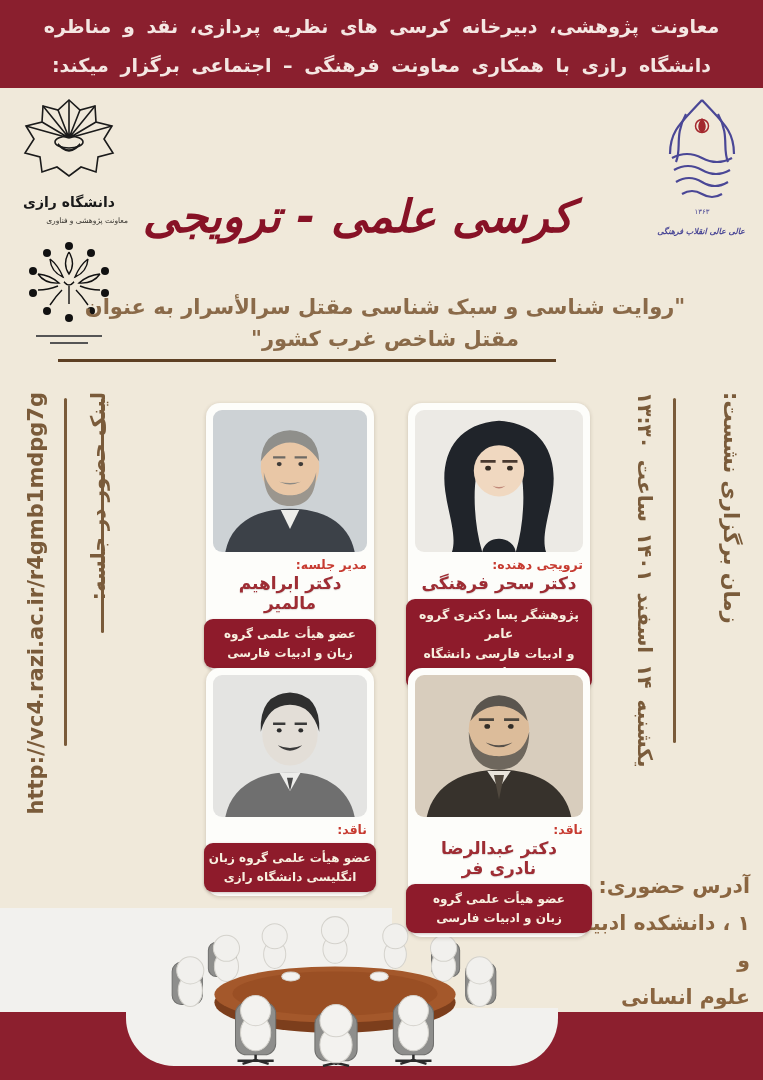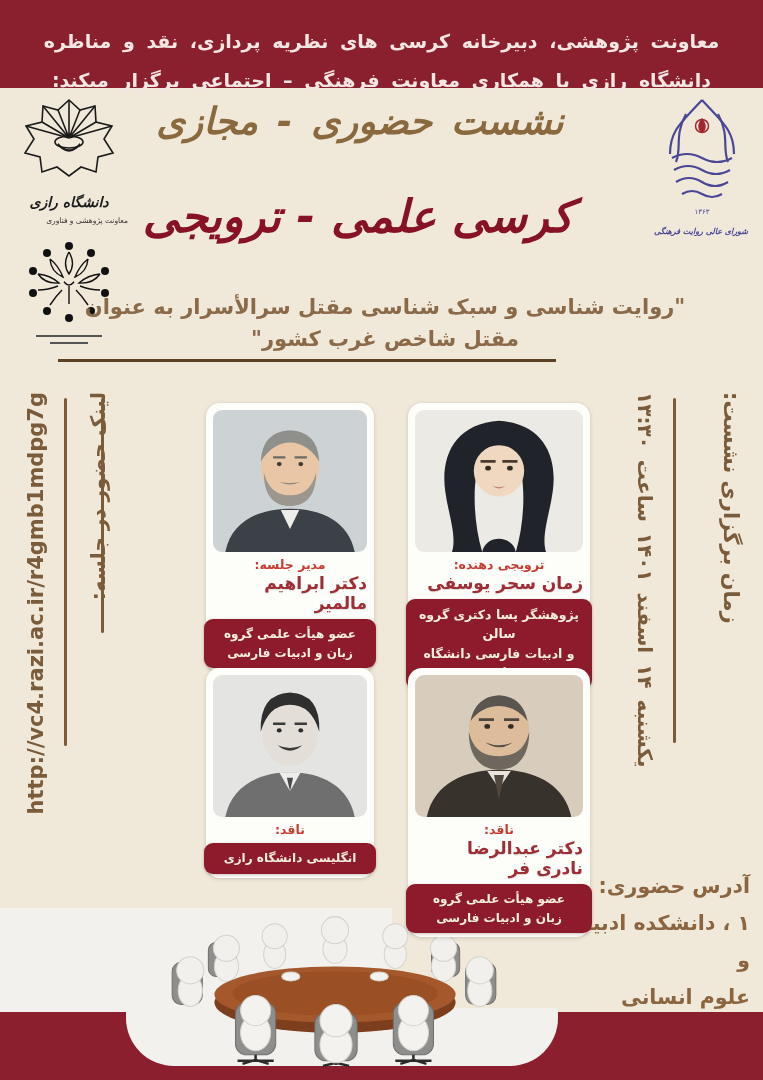--- a/index.html
+++ b/index.html
@@ -4,26 +4,26 @@
 <style>
   html,body{margin:0;padding:0;}
   body{width:763px;height:1080px;overflow:hidden;background:#F0E9DA;
        font-family:"DejaVu Sans",sans-serif;}
   .poster{position:relative;width:763px;height:1080px;background:#F0E9DA;overflow:hidden;}
 
   
   .banner{position:absolute;left:0;top:0;width:763px;height:88px;background:#8A1F2E;
           color:#F4E6E2;text-align:center;direction:rtl;}
   .banner .bl{font-size:19px;font-weight:bold;line-height:39px;word-spacing:5px;}
-  .banner .bl:first-child{margin-top:22px;}
+  .banner .bl:first-child{margin-top:7px;}
 
   
   .logo-wrap{position:absolute;}
   .razi-cap1{position:absolute;left:10px;top:194px;width:118px;text-align:center;
-             font-size:14px;font-weight:bold;font-style:italic;color:#1a1a1a;direction:rtl;}
+             font-size:14px;font-weight:bold;color:#1a1a1a;direction:rtl;}
   .razi-cap2{position:absolute;left:10px;top:216px;width:118px;text-align:right;
              font-size:7.5px;color:#33302b;direction:rtl;}
   .council-cap{position:absolute;left:645px;top:227px;width:112px;text-align:center;
              font-size:8px;font-weight:bold;font-style:italic;color:#4A4796;direction:rtl;}
 
   
   .title-kind{position:absolute;left:140px;top:100px;width:440px;text-align:center;
               font-size:37px;font-weight:bold;font-style:italic;color:#8A693E;direction:rtl;word-spacing:6px;}
   .title-main{position:absolute;left:108px;top:158px;width:500px;text-align:center;
               font-size:45px;font-weight:bold;font-style:italic;color:#871226;direction:rtl;line-height:118px;}
@@ -62,22 +62,22 @@
            font-size:20.5px;font-weight:bold;color:#8A6540;line-height:37px;}
 
   
   .card{position:absolute;background:#FDFDFA;border-radius:14px;padding:7px 7px 4px;
         box-shadow:0 1px 4px rgba(60,40,20,.20);}
   .card.c0{left:206px;top:403px;width:154px;}
   .card.c1{left:408px;top:403px;width:168px;}
   .card.c2{left:206px;top:668px;width:154px;}
   .card.c3{left:408px;top:668px;width:168px;}
   .photo{display:block;width:100%;height:142px;border-radius:9px;}
-  .role{font-size:12.5px;color:#C73B31;font-weight:bold;text-align:center;margin-top:5px;direction:rtl;}
-  .name{font-size:17px;color:#9E2D34;font-weight:bold;margin-top:1px;direction:rtl;
+  .role{font-size:12.5px;color:#C73B31;font-weight:bold;text-align:right;margin-top:5px;direction:rtl;}
+  .name{font-size:17px;color:#9E2D34;font-weight:bold;text-align:center;margin-top:1px;direction:rtl;
         text-shadow:0 1px 1px rgba(0,0,0,.12);}
   .ribbon{margin:6px -9px 0;background:#8E1B2B;border-radius:9px;color:#F8EFDF;font-weight:bold;
           text-align:center;padding:6px 3px;font-size:12px;line-height:1.55;direction:rtl;
           box-shadow:0 1px 3px rgba(60,20,20,.25);}
   .card.c1 .ribbon{font-size:12.5px;}
 </style>
 </head>
 <body>
 
 <div class="poster">
@@ -144,23 +144,22 @@
         <path d="M20,62 Q35,54 50,62 Q65,70 80,62"></path>
         <path d="M22,74 Q36,66 50,74 Q64,82 78,74"></path>
         <path d="M24,86 Q37,78 50,86 Q63,94 76,86"></path>
         <path d="M30,98 Q40,92 50,98 Q60,104 70,98"></path>
       </g>
       <path d="M50,22 C45,28 45,34 50,37 C55,34 55,28 50,22 Z" fill="#A3272D"></path>
       <circle cx="50" cy="30" r="6.5" fill="none" stroke="#A3272D" stroke-width="1.5"></circle>
       <text x="50" y="118" text-anchor="middle" font-size="7" fill="#4A4796">۱۳۶۳</text>
     </svg>
   </div>
-  <div class="council-cap">شورای عالی روایت فرهنگی</div>
-
-  <div class="title-kind">نشست حضوری - مجازی</div>
+  <div class="council-cap">عالی عالی انقلاب فرهنگی</div>
+
   <div class="title-main">کرسی علمی - ترویجی</div>
 
   <div class="topic">
     <div>"روایت شناسی و سبک شناسی مقتل سرالأسرار به عنوان</div>
     <div>مقتل شاخص غرب کشور"</div>
   </div>
   <div class="divider"></div>
 
   <div class="vblock right">
     <div class="vinner">
@@ -267,42 +266,43 @@
       <rect width="100" height="105" fill="#ECEAE5"></rect>
       <path d="M50,8 C24,10 15,34 18,60 C20,78 25,93 22,105 L40,105 C34,80 34,46 40,36 Q45,28 50,28 Q55,28 60,36 C66,46 66,80 60,105 L78,105 C75,93 80,78 82,60 C85,34 76,10 50,8 Z" fill="#20242A"></path>
       <ellipse cx="50" cy="45" rx="15" ry="19" fill="#F0D8C0"></ellipse>
       <path d="M39,38 h9 M52,38 h9" stroke="#4A3A30" stroke-width="2"></path>
       <circle cx="43.5" cy="43" r="1.7" fill="#352C24"></circle>
         <circle cx="56.5" cy="43" r="1.7" fill="#352C24"></circle>
       <path d="M46,56 Q50,58 54,56 Q50,60 46,56 Z" fill="#C08878"></path>
       <path d="M40,105 C42,92 58,92 60,105 Z" fill="#20242A"></path>
     </svg>
     <div class="role">ترویجی دهنده:</div>
-    <div class="name">زمان سحر یوسفی</div>
+    <div class="name">دکتر سحر فرهنگی</div>
     <div class="ribbon">
-      <div>پژوهشگر پسا دکتری گروه سالن</div>
+      <div>پژوهشگر پسا دکتری گروه عامر</div>
       <div>و ادبیات فارسی دانشگاه رازی</div>
     </div>
   </div>
 
   <div class="card c2">
     <svg class="photo" viewBox="0 0 100 105" preserveAspectRatio="none">
       <rect width="100" height="105" fill="#E4E4E2"></rect>
       <ellipse cx="50" cy="44" rx="18" ry="23" fill="#E3DED7"></ellipse>
       <path d="M31,42 Q30,14 50,13 Q70,14 69,42 Q64,22 50,22 Q36,22 31,42 Z" fill="#2F2F2F"></path>
       <path d="M42,52 Q50,56 58,52 Q50,60 42,52 Z" fill="#3A3A3A"></path>
       <circle cx="43" cy="41" r="1.6" fill="#2B2B2B"></circle>
         <circle cx="57" cy="41" r="1.6" fill="#2B2B2B"></circle>
       <path d="M39,36 h8 M53,36 h8" stroke="#3A3A3A" stroke-width="1.8"></path>
       <path d="M8,105 C12,82 30,72 50,72 C70,72 88,82 92,105 Z" fill="#6F6F6F"></path>
       <path d="M43,72 L50,86 L57,72 Z" fill="#EDEDEB"></path>
       <path d="M48,76 L50,86 L52,76 Z" fill="#4A4A4A"></path>
     </svg>
     <div class="role">ناقد:</div>
     <div class="ribbon">
+      <div>عضو هیأت علمی گروه زبان</div>
       <div>انگلیسی دانشگاه رازی</div>
     </div>
   </div>
 
   <div class="card c3">
     <svg class="photo" viewBox="0 0 100 105" preserveAspectRatio="none">
       <rect width="100" height="105" fill="#D8CDBD"></rect>
       <ellipse cx="50" cy="40" rx="18" ry="23" fill="#DCBC9A"></ellipse>
       <path d="M33,34 Q36,16 50,15 Q64,16 67,34 Q60,23 50,23 Q40,23 33,34 Z" fill="#5A554E"></path>
       <path d="M32,42 C32,62 40,70 50,70 C60,70 68,62 68,42 C65,57 58,60 50,60 C42,60 35,57 32,42 Z" fill="#6E675D"></path>

